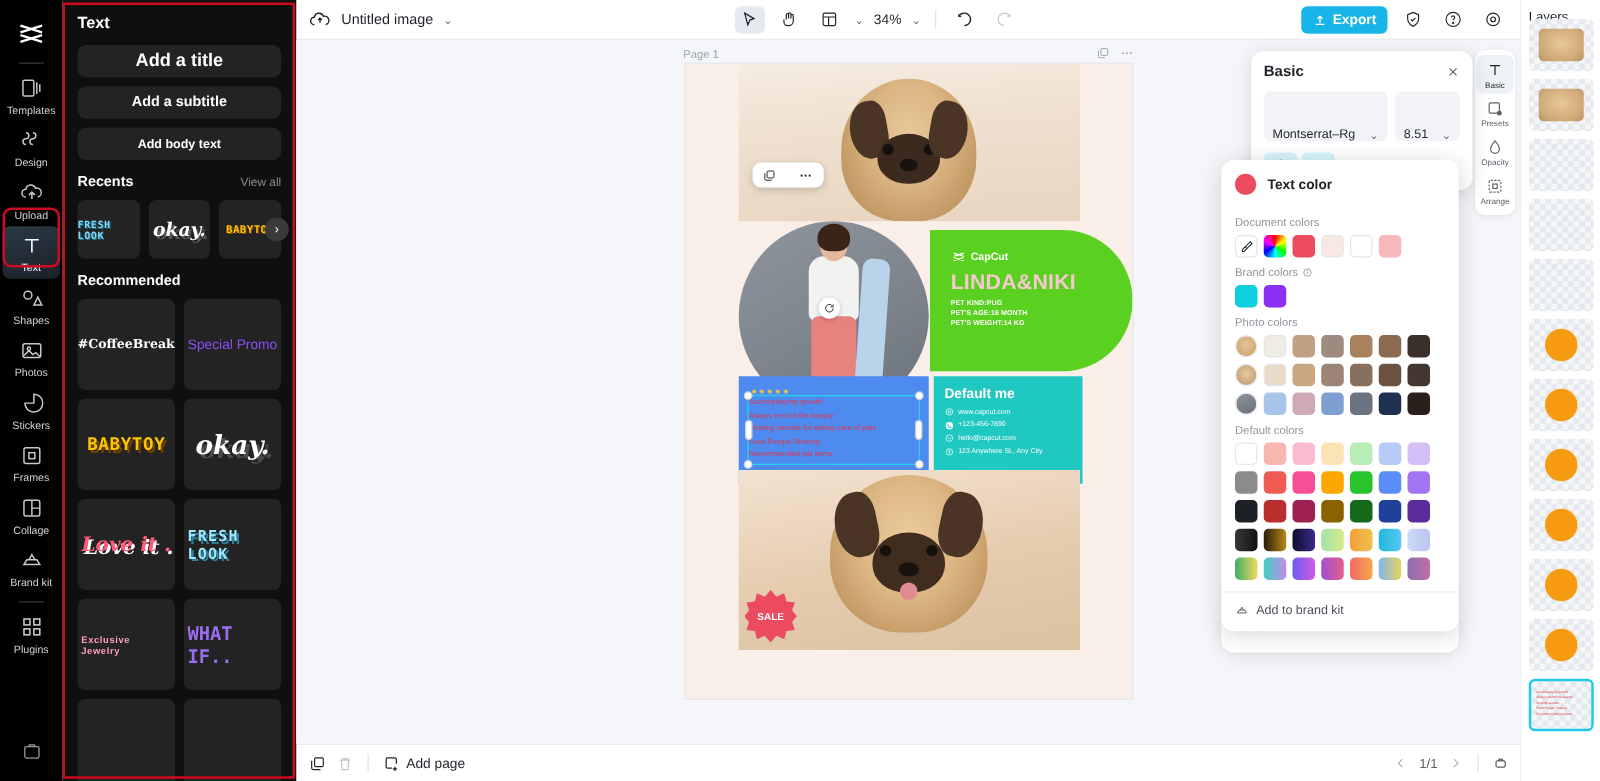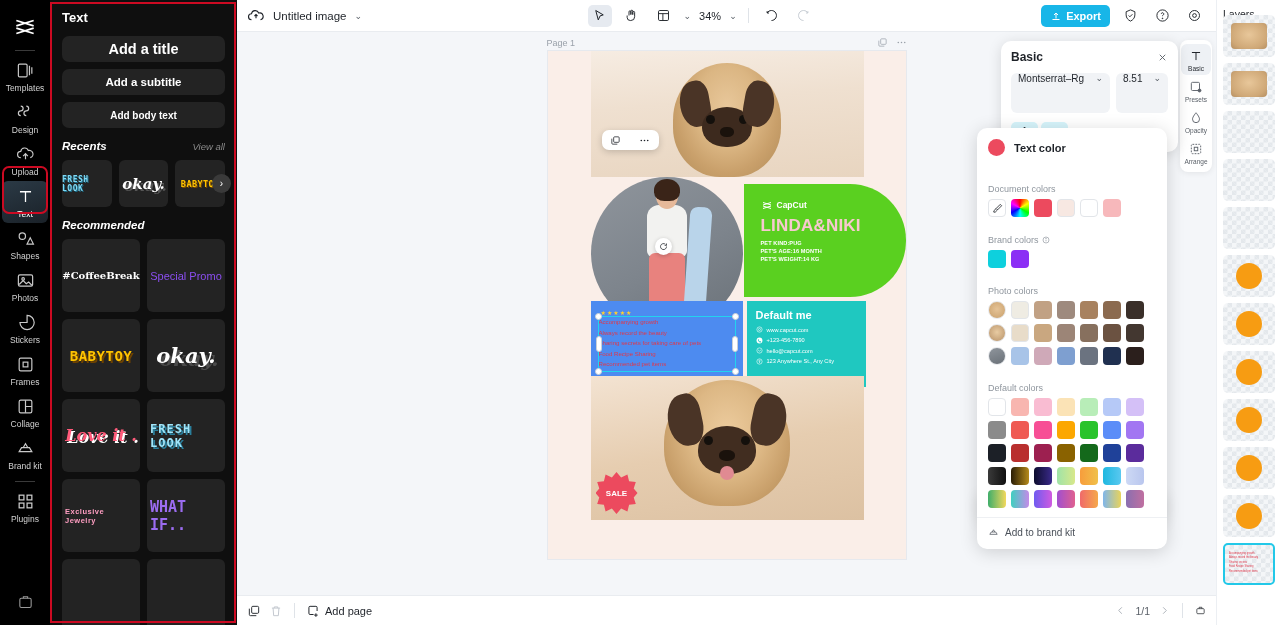--- a/index.html
+++ b/index.html
@@ -47,21 +47,20 @@
     background: #232323; color: #fff; border-radius: 7px; height: 26px;
     display:flex; align-items:center; justify-content:center; margin-bottom: 7px;
     cursor: pointer;
   }
   .big-btn.t1 { font-size: 14.5px; font-weight: bold; }
   .big-btn.t2 { font-size: 11.5px; font-weight: bold; }
   .big-btn.t3 { font-size: 10px; font-weight: bold; }
   .sec-head {
     display:flex; align-items:baseline; justify-content:space-between;
     margin: 12px 0 8px;
-    font-style: italic;
   }
   .sec-head .h { color:#fff; font-size: 11.5px; font-weight:bold; }
   .sec-head .v { color:#8a8a8a; font-size: 9.5px; cursor:pointer; }
   .recents { display:flex; gap: 7px; position: relative; }
   .rec-card {
     width: 54px; height: 47px; background: #232323; border-radius: 6px;
     display:flex; align-items:center; justify-content:center; cursor:pointer;
     overflow:hidden;
   }
   .rec-arrow {
@@ -294,41 +293,41 @@
     position:absolute; right: 102px; top: 41px; width: 177px;
     background:#fff; border-radius: 10px; box-shadow: 0 2px 14px rgba(0,0,0,.13);
     padding: 9px 10px 8px; z-index: 20;
   }
   .props-head { display:flex; align-items:center; justify-content:space-between; margin-bottom:9px; }
   .props-head .t { font-size:12px; font-weight:bold; color:#1f2329; }
   .props-head svg { width:11px; height:11px; color:#5a6068; cursor:pointer; }
   .font-row { display:flex; gap:6px; margin-bottom:9px; }
   .font-sel {
     flex:1; height:40px; background:#f1f3f6; border-radius:6px; display:flex;
-    align-items:flex-start; justify-content:space-between; padding: 0 7px; cursor:pointer;
+    align-items:flex-end; justify-content:space-between; padding: 0 7px; cursor:pointer;
   }
   .font-sel .v { font-size:10px; color:#1f2329; }
   .font-sel.size { width:52px; flex:none; }
   .fmt-row { display:flex; gap:3px; align-items:center; }
   .fmt-btn {
     width:27px; height:22px; border-radius:5px; display:flex; align-items:center;
     justify-content:center; cursor:pointer; font-size:12px; color:#1f2329;
   }
   .fmt-btn.on { background:#d6f4fb; }
   .fmt-btn .ul-red { border-bottom:2px solid #e8394e; line-height:11px; }
 
   .colorpop {
     position:absolute; right: 113px; top: 128px; width: 190px;
     background:#fff; border-radius: 10px; box-shadow: 0 3px 18px rgba(0,0,0,.16);
     padding: 11px 11px 0; z-index: 30;
   }
   .cp-head { display:flex; align-items:center; gap:9px; padding-bottom:10px; }
   .cp-swatch { width:17px; height:17px; border-radius:50%; background:#ec4a5e; }
   .cp-head .t { font-size:11px; font-weight:bold; color:#1f2329; }
-  .cp-sec { font-size:9px; color:#8f969e; margin: 18px 0 5px; display:flex; align-items:center; gap:3px;text-align:right; }
+  .cp-sec { font-size:9px; color:#8f969e; margin: 7px 0 5px; display:flex; align-items:center; gap:3px;text-align:right; }
   .cp-sec svg { width:8px; height:8px; }
   .sw-row { display:flex; gap:5px; flex-wrap:wrap; }
   .sw { width:18px; height:18px; border-radius:4px; cursor:pointer; }
   .sw.b { border:1px solid #e2e5e9; }
   .sw.pick { background:#fff; border:1px solid #e2e5e9; display:flex;
              align-items:center; justify-content:center; }
   .sw.pick svg { width:11px; height:11px; color:#1f2329; }
   .sw.rain { background: conic-gradient(from 0deg,#ff0000,#ffff00,#00ff00,#00ffff,#0000ff,#ff00ff,#ff0000); }
   .sw.photo { overflow:hidden; border-radius:50%; border:1px solid #e8eaed; }
   .sw-grid { display:grid; grid-template-columns: repeat(7,18px); gap:5px; }

